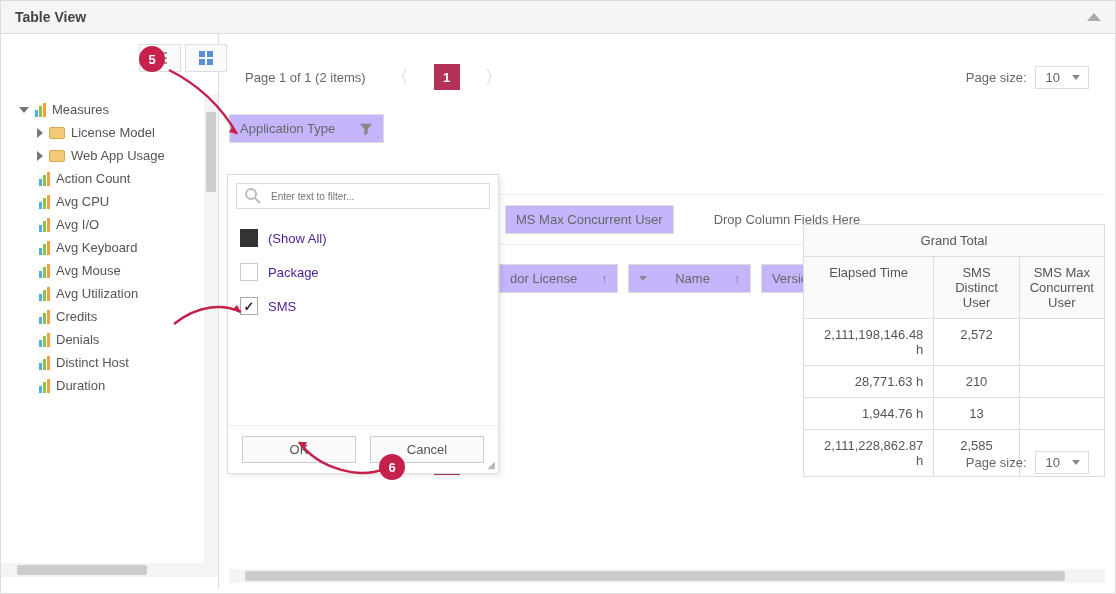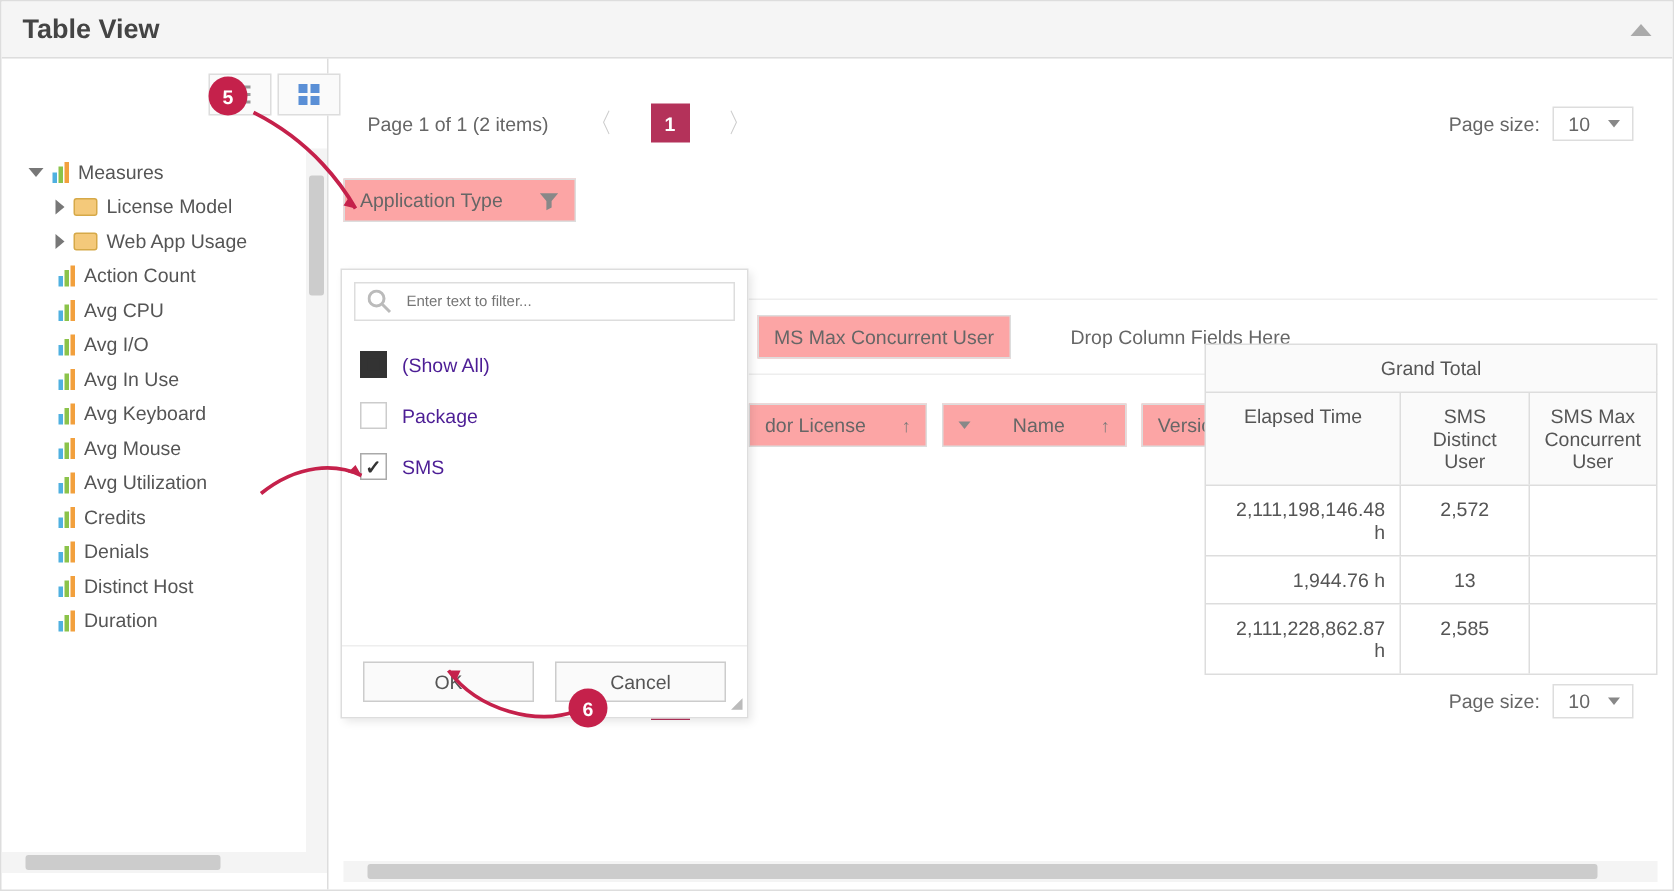--- a/index.html
+++ b/index.html
@@ -15,21 +15,21 @@
   width: 1116px;
   height: 594px;
   position: relative;
   overflow: hidden;
 }
 .header {
   background: #f5f5f5;
   border-bottom: 1px solid #ddd;
   padding: 8px 14px;
   font-weight: 600;
-  font-size: 18px;
+  font-size: 14px;
   color: #444;
   display: flex;
   align-items: center;
   justify-content: space-between;
 }
 .caret-up {
   width: 0; height: 0;
   border-left: 7px solid transparent;
   border-right: 7px solid transparent;
   border-bottom: 8px solid #aaa;
@@ -136,21 +136,21 @@
 }
 .size-block { margin-left: auto; display: flex; align-items: center; gap: 8px; color:#666;}
 .size-sel {
   display: inline-flex; align-items: center; gap: 12px;
   border: 1px solid #ddd; padding: 3px 8px 3px 10px;
 }
 .size-sel .dd { border-top: 5px solid #888; border-left: 4px solid transparent; border-right: 4px solid transparent; width:0;height:0;}
 .field-chip {
   display: inline-flex; align-items: center; gap: 24px;
   border: 1px solid #ddd; padding: 6px 10px; color: #666;
-  background: #fca5a5;
+  background: #c4b5fd;
 }
 .field-area-row {
   position: absolute; left: 10px; top: 80px;
   display: flex; align-items: center; gap: 12px;
 }
 .filter-icon svg { width: 14px; height: 14px; display:block; }
 .col-fields-row {
   position: absolute; left: 280px; top: 160px; right: 10px;
   display: flex; align-items: center; gap: 40px; color:#666;
   border-top:1px solid #eee; border-bottom:1px solid #eee; padding: 10px 6px;
@@ -259,28 +259,20 @@
               <span></span>
             </span>
             <span>Avg I/O</span>
           </div>
         <div class="tree-row level3">
             <span class="chart-icon">
               <span></span>
               <span></span>
               <span></span>
             </span>
-            <span>Avg In Use</span>
-          </div>
-        <div class="tree-row level3">
-            <span class="chart-icon">
-              <span></span>
-              <span></span>
-              <span></span>
-            </span>
             <span>Avg Keyboard</span>
           </div>
         <div class="tree-row level3">
             <span class="chart-icon">
               <span></span>
               <span></span>
               <span></span>
             </span>
             <span>Avg Mouse</span>
           </div>
@@ -406,20 +398,25 @@
           <div class="dg-cell" style="flex:3;">Grand Total</div>
         </div>
         <div class="dg-row dg-head">
           <div class="dg-cell et">Elapsed Time</div>
           <div class="dg-cell">SMS Distinct User</div>
           <div class="dg-cell">SMS Max Concurrent User</div>
         </div>
         <div class="dg-row dg-data">
           <div class="dg-cell et">2,111,198,146.48 h</div>
           <div class="dg-cell">2,572</div>
+          <div class="dg-cell"></div>
+        </div>
+        <div class="dg-row dg-data">
+          <div class="dg-cell et">28,771.63 h</div>
+          <div class="dg-cell">210</div>
           <div class="dg-cell"></div>
         </div>
         <div class="dg-row dg-data">
           <div class="dg-cell et">1,944.76 h</div>
           <div class="dg-cell">13</div>
           <div class="dg-cell"></div>
         </div>
         <div class="dg-row dg-data">
           <div class="dg-cell et">2,111,228,862.87 h</div>
           <div class="dg-cell">2,585</div>

